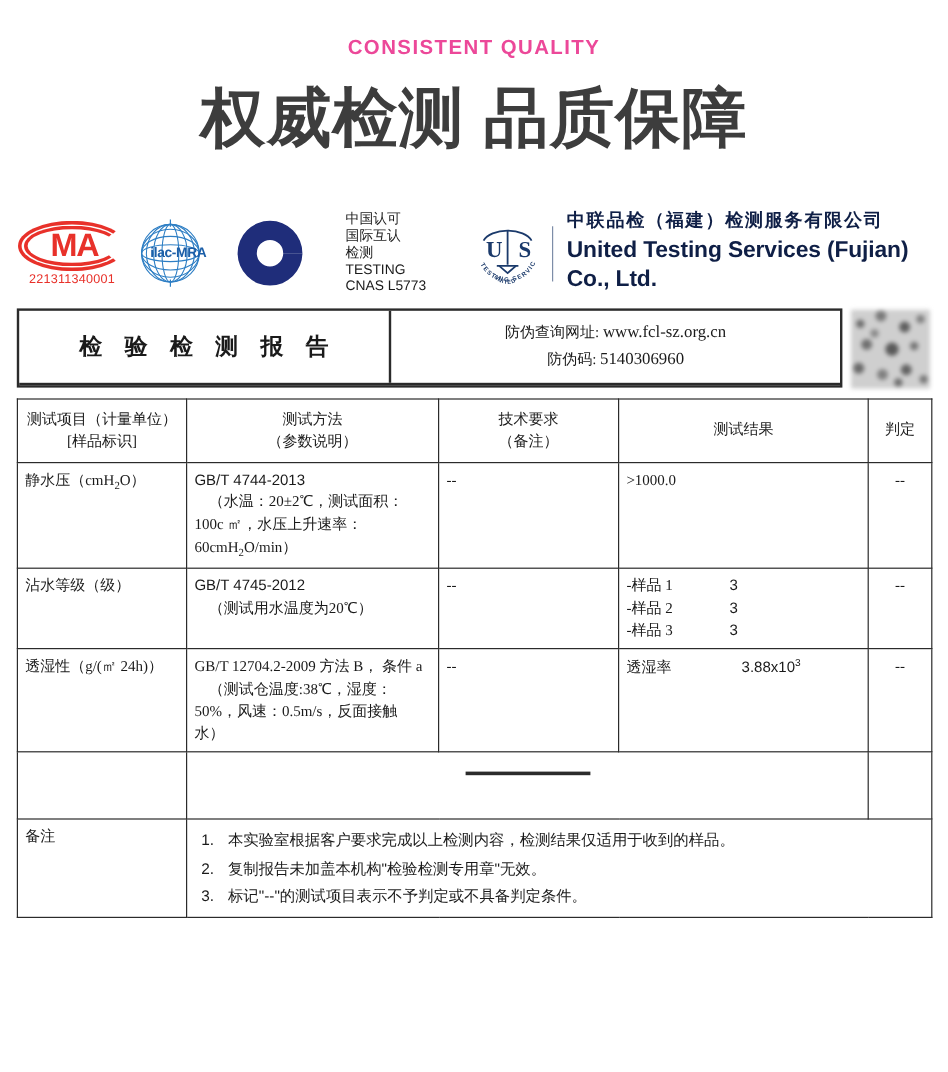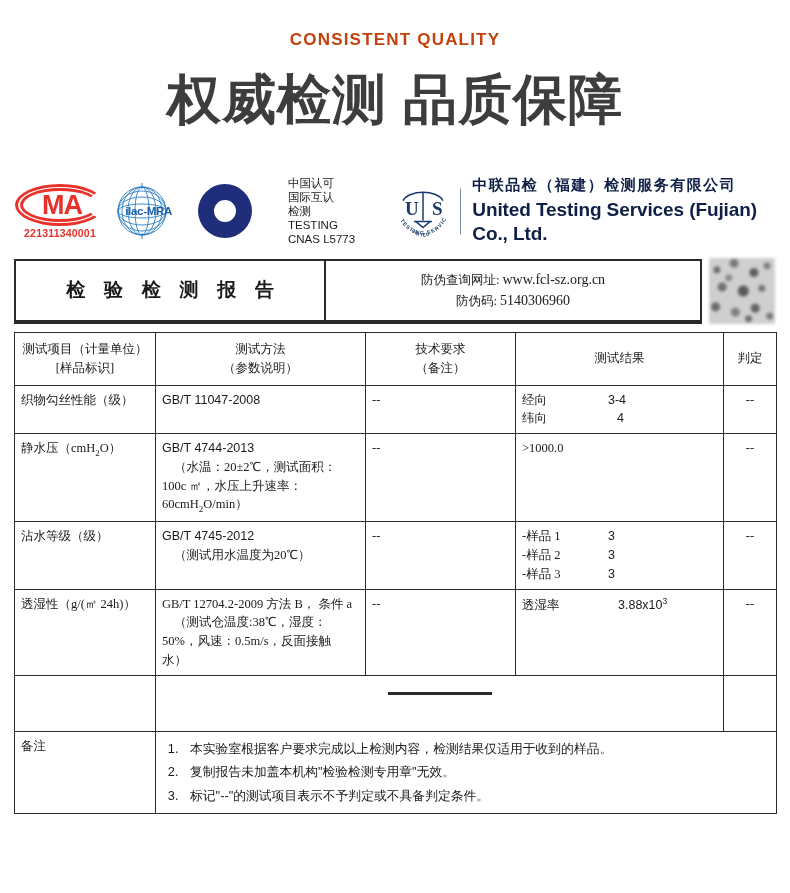--- a/index.html
+++ b/index.html
@@ -15,21 +15,21 @@
     overflow: hidden;
   }
 
   
   .banner { padding-top: 30px; text-align: center; }
   .banner-eyebrow {
     font-family: "Liberation Sans", sans-serif;
     font-size: 17px;
     font-weight: 700;
     letter-spacing: 1.2px;
-    color: #c2410c;
+    color: #ec4899;
   }
   .banner-title {
     margin-top: 18px;
     font-family: "Liberation Sans", sans-serif;
     font-size: 54px;
     font-weight: 700;
     letter-spacing: 1px;
     color: #3d3d3d;
     line-height: 1.15;
   }
@@ -73,21 +73,21 @@
     font-family: "Liberation Sans", sans-serif;
     font-size: 27px;
     font-weight: 700;
     color: #e8312a;
     letter-spacing: -1px;
     padding-left: 4px;
   }
   .ma-num {
     font-family: "Liberation Sans", sans-serif;
     font-size: 10.5px;
-    font-weight: 700;
+    font-weight: 400;
     color: #e8312a;
     letter-spacing: 0.2px;
     margin-top: 1px;
   }
 
   
   .ilac-block { width: 60px; height: 60px; position: relative; }
   .ilac-label {
     position: absolute;
     left: 0; right: 0; top: 50%;
@@ -156,21 +156,21 @@
     font-weight: 700;
     color: #0f1f46;
     letter-spacing: -0.1px;
     margin-top: 2px;
   }
 
   
   .report-area {
     margin: 6px 14px 0 14px;
     display: flex;
-    align-items: flex-end;
+    align-items: center;
   }
   .report-box {
     flex: 0 0 688px;
     border: 2px solid #2b2b2b;
   }
   .report-row {
     display: flex;
   }
   .report-row.top { border-bottom: 2px solid #2b2b2b; }
   .rep-cell-left {
@@ -431,38 +431,20 @@
       <td>
         <div>技术要求</div>
         <div>（备注）</div>
       </td>
       <td>测试结果</td>
       <td>判定</td>
     </tr>
   </thead>
   <tbody>
 
-    <tr>
-      <td>织物勾丝性能（级）</td>
-      <td>
-        <span class="cell-latin">GB/T 11047-2008</span>
-      </td>
-      <td class="cell-latin">--</td>
-      <td>
-        <div class="res-line">
-          <span class="res-label">经向</span>
-          <span class="res-value">3-4</span>
-        </div>
-        <div class="res-line">
-          <span class="res-label">纬向</span>
-          <span class="res-value" style="padding-left:9px">4</span>
-        </div>
-      </td>
-      <td class="cell-latin center">--</td>
-    </tr>
 
     <tr>
       <td>静水压（cmH<sub>2</sub>O）</td>
       <td>
         <span class="cell-latin">GB/T 4744-2013</span>
         <span class="indent">（水温：20±2℃，测试面积：</span>
         <span>100c ㎡，水压上升速率：</span>
         <span>60cmH<sub>2</sub>O/min）</span>
       </td>
       <td class="cell-latin">--</td>

